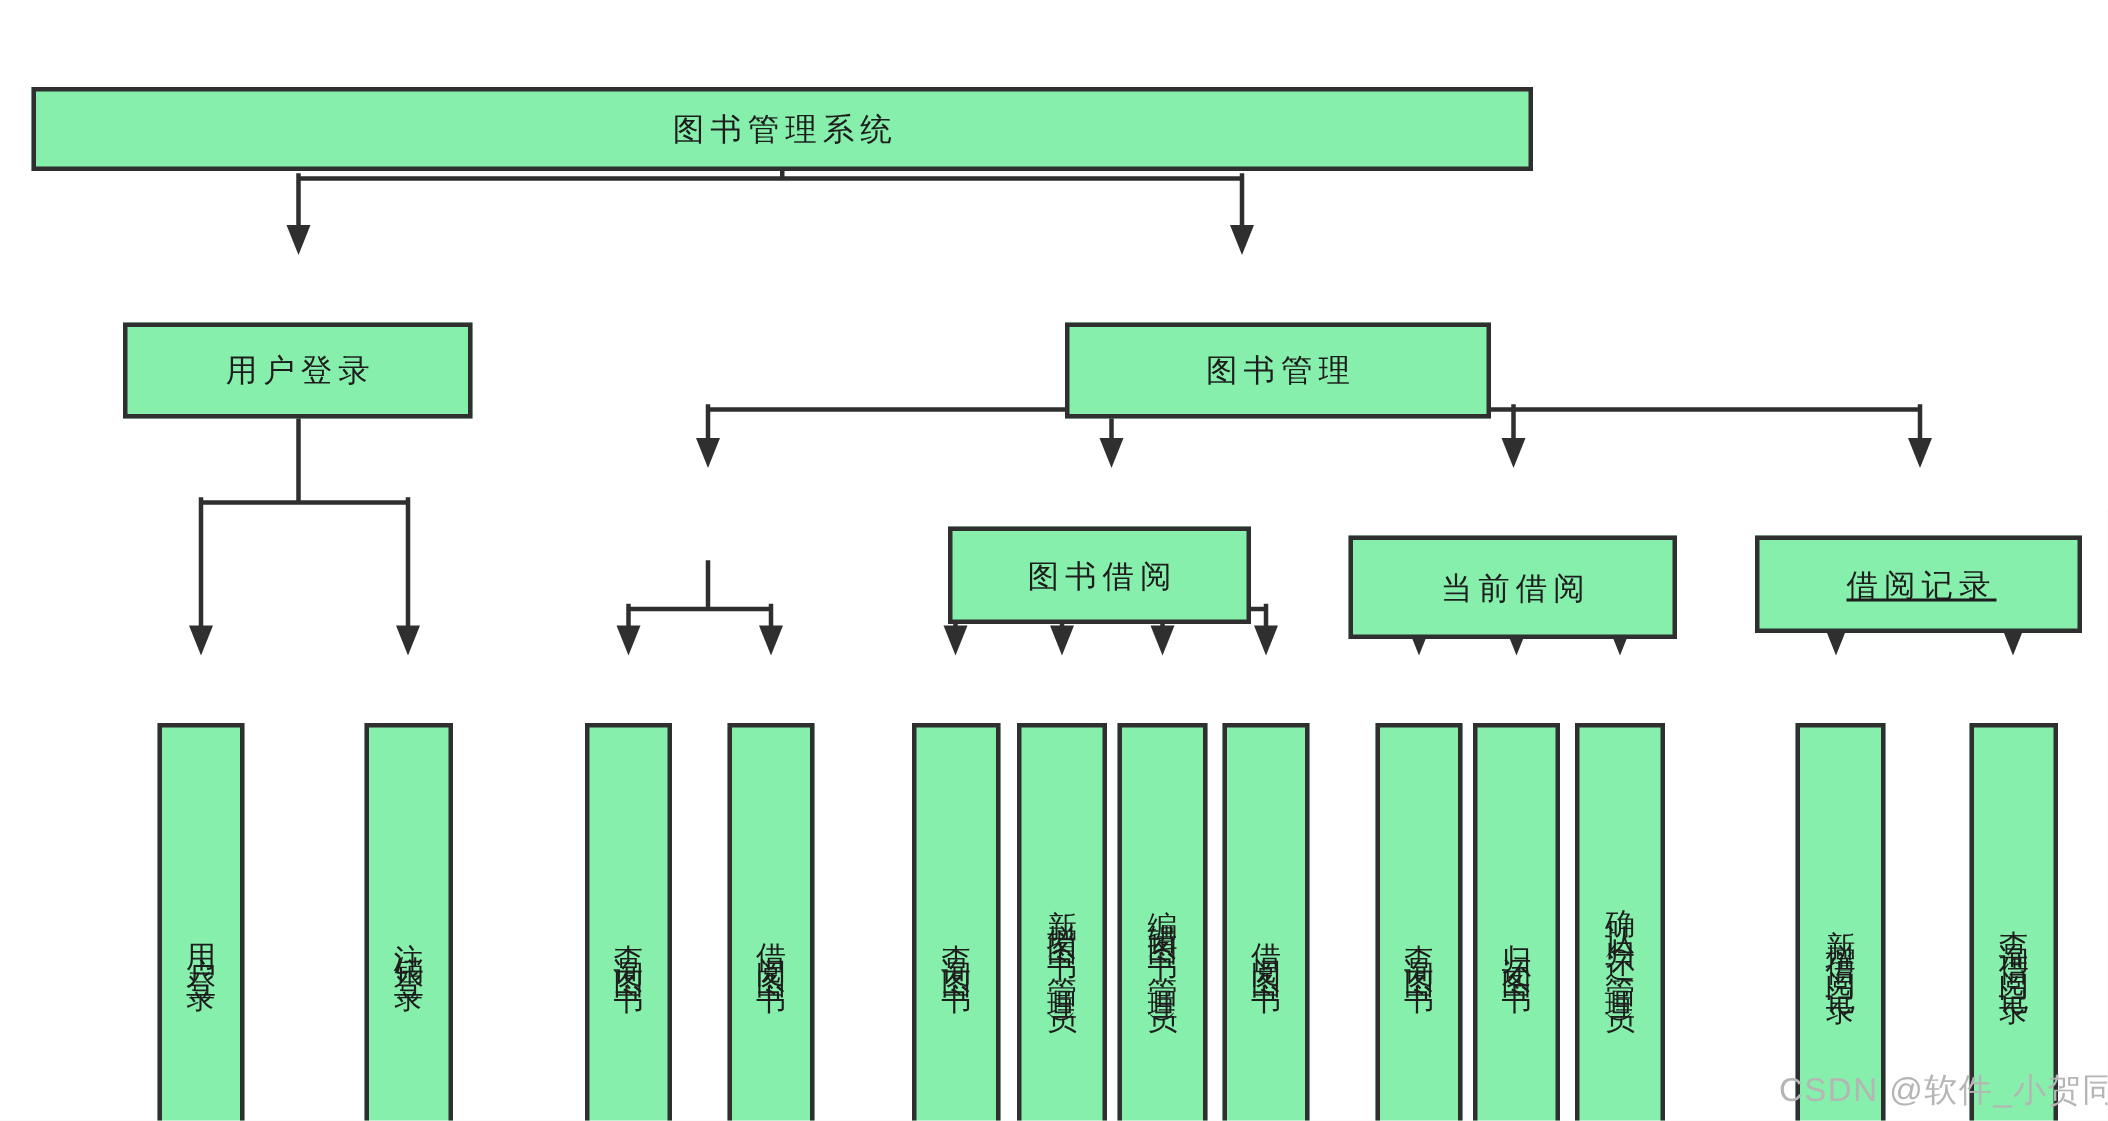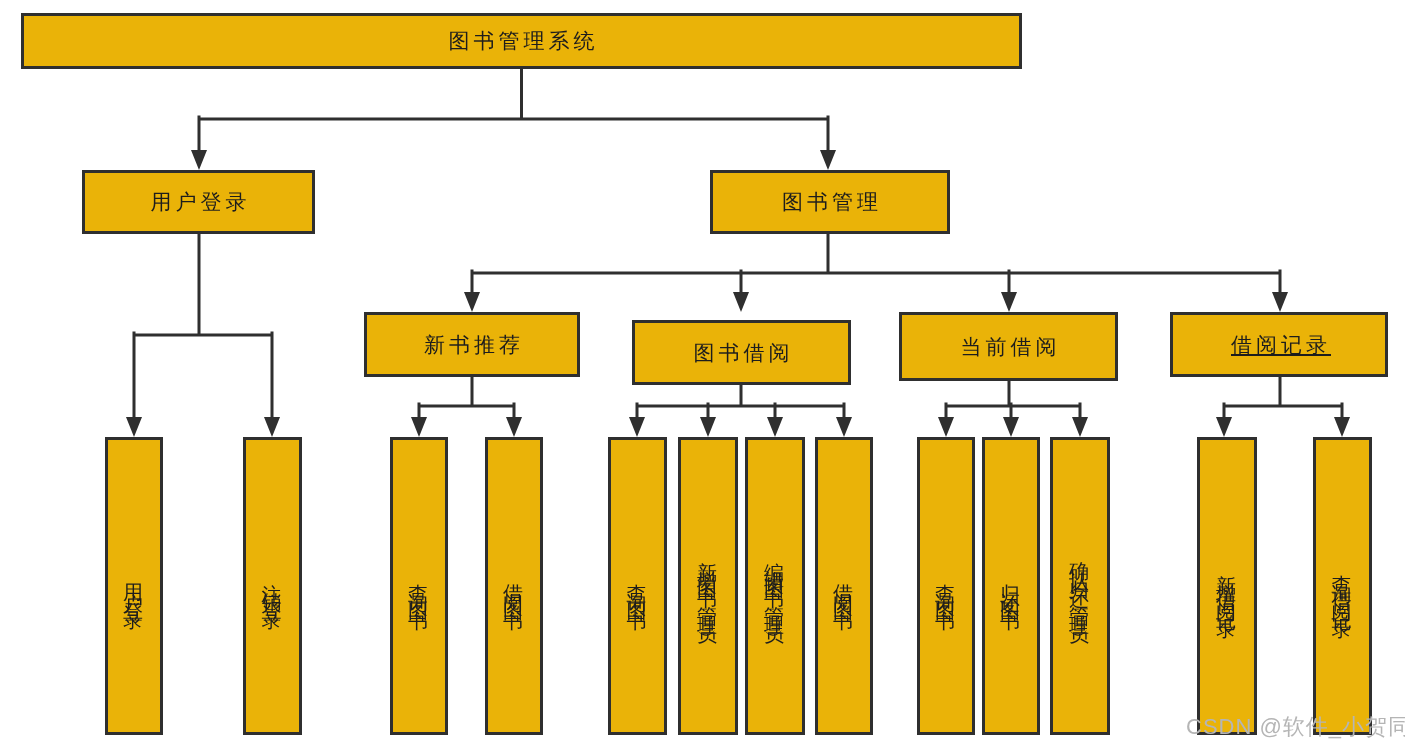--- a/index.html
+++ b/index.html
@@ -15,24 +15,24 @@
     width:1405px;height:747px;
     background:var(--background);
     overflow:hidden;
   }
   #wires{position:absolute;left:0;top:0;width:1405px;height:747px;}
   #wires path{fill:none;stroke:var(--line);stroke-width:3;stroke-linecap:square;}
   #wires polygon{fill:var(--line);stroke:none;}
   .node{
     position:absolute;
     box-sizing:border-box;
-    background:#eab308;
+    background:#86efac;
     border:3px solid var(--line);
     color:var(--text);
-    display:flex;align-items:center;justify-content:center;
+    display:flex;align-items:center;justify-content:center;margin-top:45px;
   }
   .hnode{
     font-size:21px;
     letter-spacing:4px;
     text-indent:4px;
     white-space:nowrap;
   }
   .vnode span{
     writing-mode:vertical-rl;
     text-orientation:mixed;
@@ -94,24 +94,23 @@
     <g>
       <path d="M1280 375 L1280 406 M1224 406 L1342 406 M1224 404 L1224 423 M1342 404 L1342 423"></path>
       <polygon points="1216,417 1232,417 1224,437"></polygon>
       <polygon points="1334,417 1350,417 1342,437"></polygon>
     </g>
   </svg>
 
   <div class="node hnode" style="left:21px;top:13px;width:1001px;height:56px;">图书管理系统</div>
 
   <div class="node hnode" style="left:82px;top:170px;width:233px;height:64px;">用户登录</div>
-  <div class="node hnode" style="left:710px;top:170px;width:240px;height:64px;">图书管理</div>
+  <div class="node hnode" style="left:710px;top:170px;width:284px;height:64px;">图书管理</div>
 
-  <div class="node hnode" style="left:364px;top:312px;width:216px;height:65px;">新书推荐</div>
-  <div class="node hnode" style="left:632px;top:320px;width:219px;height:65px;text-align:center;">图书借阅</div>
+  <div class="node hnode" style="left:632px;top:306px;width:202px;height:65px;text-align:center;">图书借阅</div>
   <div class="node hnode" style="left:899px;top:312px;width:219px;height:69px;">当前借阅</div>
   <div class="node hnode" style="left:1170px;top:312px;width:218px;height:65px;text-decoration:underline;">借阅记录</div>
 
   <div class="node vnode" style="left:105px;top:437px;width:58px;height:298px;">
     <span>用户登录</span>
     </div>
   <div class="node vnode" style="left:243px;top:437px;width:59px;height:298px;">
     <span>注销登录</span>
     </div>
 

